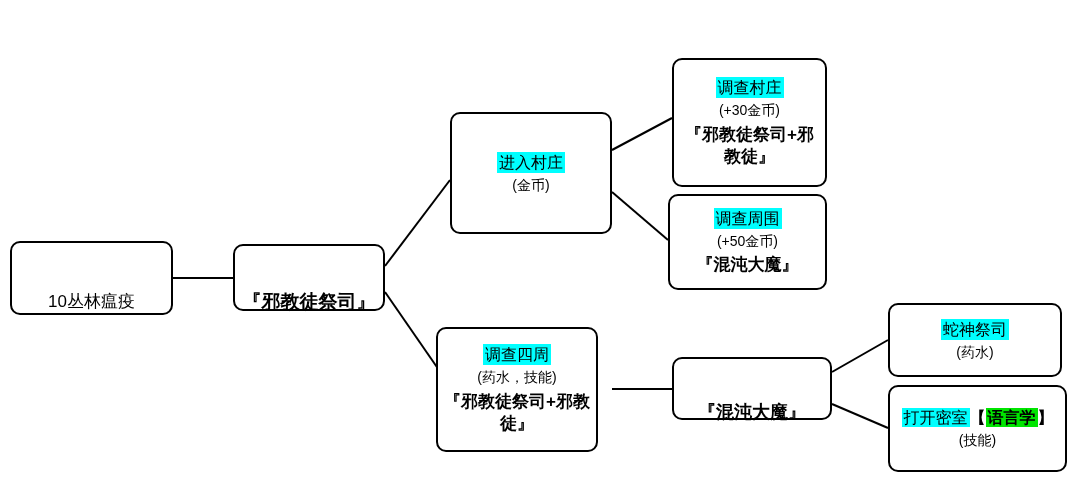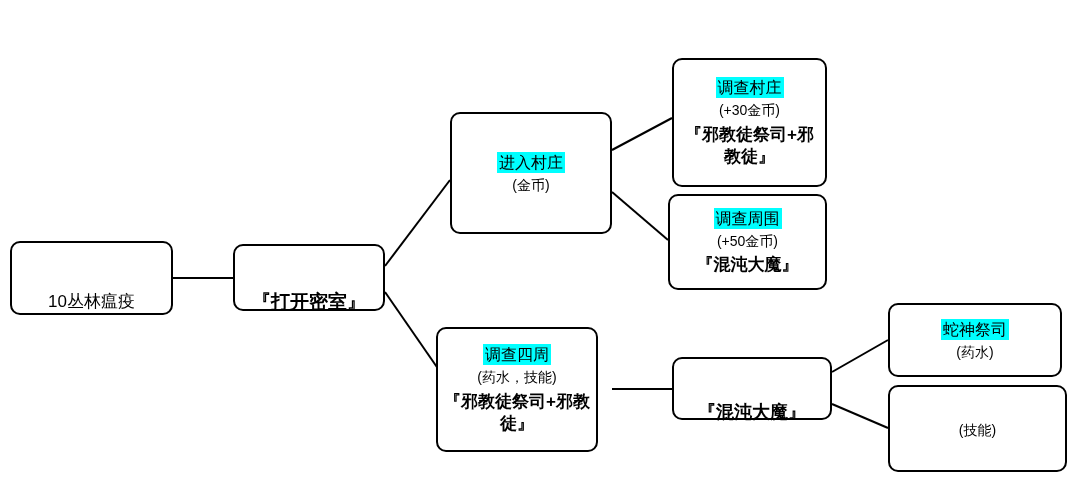--- a/index.html
+++ b/index.html
@@ -93,21 +93,21 @@
     <line x1="612" y1="389" x2="672" y2="389"></line>
     <line x1="832" y1="372" x2="888" y2="340"></line>
     <line x1="832" y1="404" x2="888" y2="428"></line>
   </svg>
 
   <div class="node" id="n-root">
     <span class="label">10丛林瘟疫</span>
   </div>
 
   <div class="node" id="n-choice">
-    <span class="label big bold">『打开密室』</span>
+    <span class="label big bold">『邪教徒祭司』</span>
   </div>
 
   <div class="node" id="n-enter-village">
     <span class="action hl-cyan">进入村庄</span>
     <span class="cost">(金币)</span>
   </div>
 
   <div class="node" id="n-investigate-village">
     <span class="action hl-cyan">调查村庄</span>
     <span class="cost">(+30金币)</span>
@@ -129,16 +129,17 @@
   <div class="node" id="n-chaos-demon">
     <span class="label mid bold">『混沌大魔』</span>
   </div>
 
   <div class="node" id="n-try-door">
     <span class="action hl-cyan">蛇神祭司</span>
     <span class="cost">(药水)</span>
   </div>
 
   <div class="node" id="n-secret-room">
+    <span class="action-line"><span class="action hl-cyan">打开密室</span><span class="bold">【</span><span class="action hl-green bold">语言学</span><span class="bold">】</span></span>
     <span class="cost">(技能)</span>
   </div>
 
 </div>
 
 </body></html>

